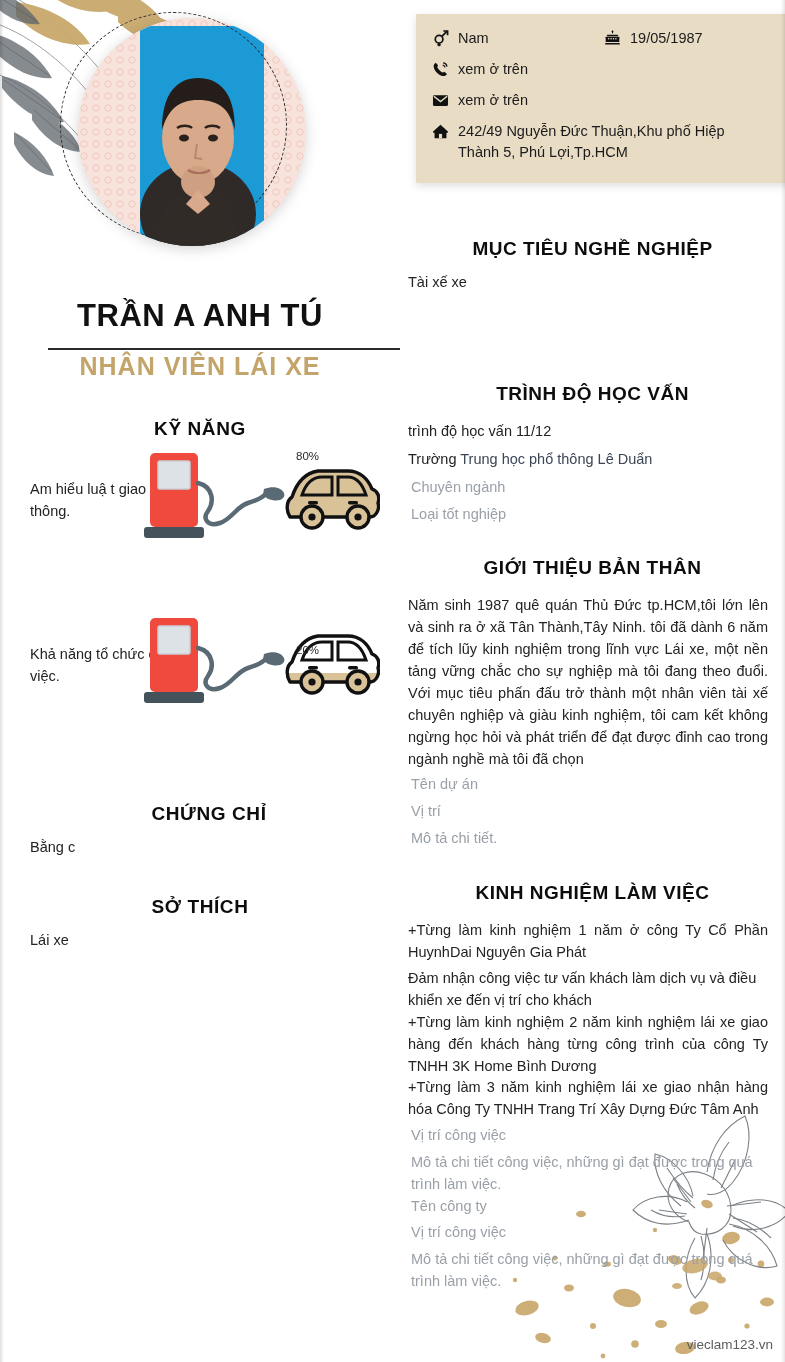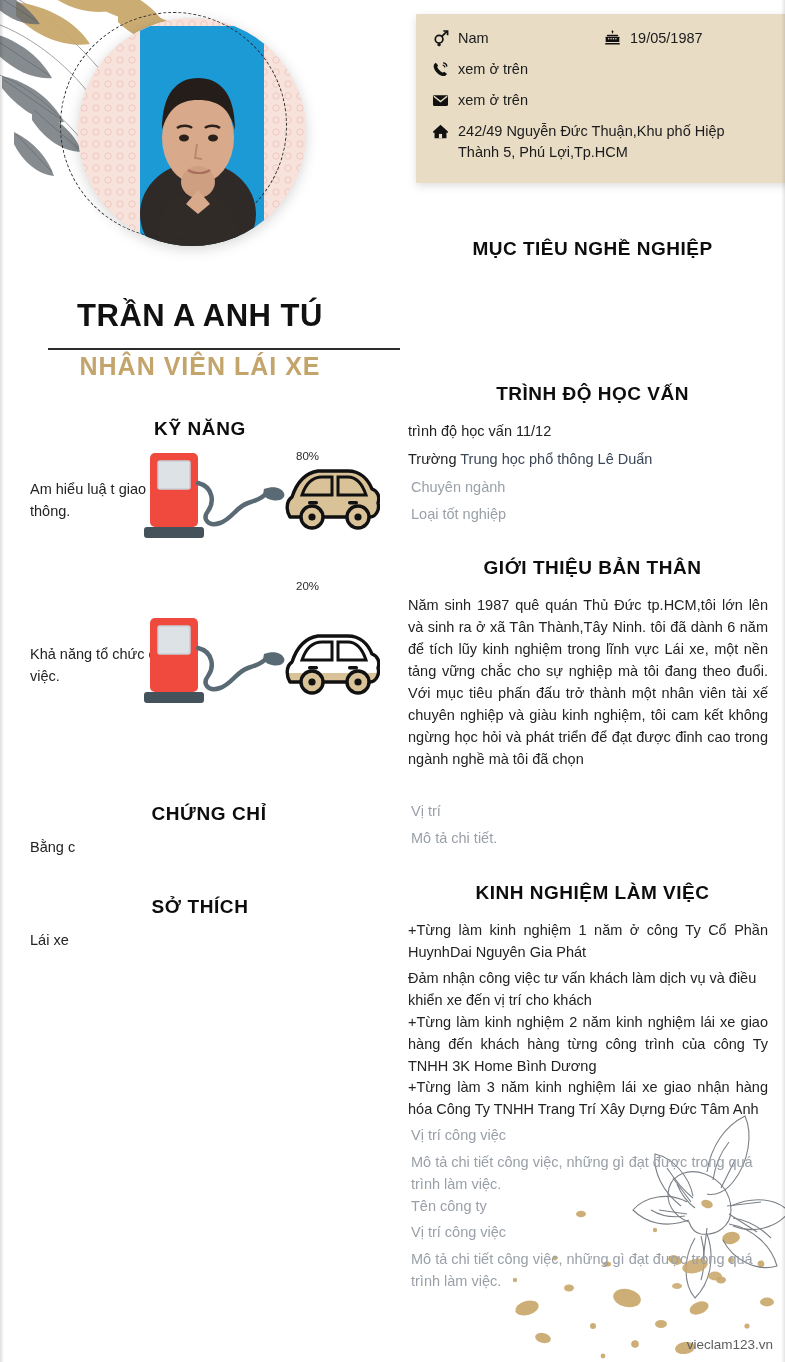--- a/index.html
+++ b/index.html
@@ -186,21 +186,21 @@
         <path d="M162 50 C166 38 172 32 182 32 L192 32 L192 50 Z" fill="none" stroke="#111" stroke-width="3"></path>
         <path d="M198 32 L208 32 C216 32 222 38 226 50 L198 50 Z" fill="none" stroke="#111" stroke-width="3"></path>
         <rect x="168" y="56" width="10" height="3.4" rx="1.6" fill="#111"></rect>
         <rect x="208" y="56" width="10" height="3.4" rx="1.6" fill="#111"></rect>
         <circle cx="172" cy="72" r="11" fill="#d9c298" stroke="#111" stroke-width="3.4"></circle>
         <circle cx="172" cy="72" r="3.6" fill="#111"></circle>
         <circle cx="218" cy="72" r="11" fill="#d9c298" stroke="#111" stroke-width="3.4"></circle>
         <circle cx="218" cy="72" r="3.6" fill="#111"></circle>
       </g>
     </svg>
-    <div style="position:absolute;left:296px;top:580px;font-size:11.5px;color:#2b2b2b;text-align:right;">20%</div>
+    <div style="position:absolute;left:296px;top:644px;font-size:11.5px;color:#2b2b2b;text-align:right;">20%</div>
 
     <div class="l-head" style="top:803px;padding-left:9px;">CHỨNG CHỈ</div>
     <div class="l-text" style="top:836px;width:200px;">Bằng c</div>
 
     <div class="l-head" style="top:896px;">SỞ THÍCH</div>
     <div class="l-text" style="top:929px;width:200px;">Lái xe</div>
   </div>
 
   <div class="rcol">
 
@@ -264,31 +264,33 @@
           <svg width="17" height="17" viewBox="0 0 24 24" fill="#111">
             <path d="M12 2.6 L22.4 12 C23 12.6 22.6 13.6 21.8 13.6 H20.4 V21.4 H3.6 V13.6 H2.2 C1.4 13.6 1 12.6 1.6 12 Z"></path>
             <rect x="9.8" y="15.4" width="4.4" height="6" fill="#e8dcc5"></rect>
           </svg>
         </span>
         <span class="ctext" style="max-width:270px;">242/49 Nguyễn Đức Thuận,Khu phố Hiệp Thành 5, Phú Lợi,Tp.HCM</span>
       </div>
     </div>
 
     <div class="r-head" style="top:238px;">MỤC TIÊU NGHỀ NGHIỆP</div>
+    <div class="r-text" style="top:271px;">Tài xế xe</div>
 
     <div class="r-head" style="top:383px;">TRÌNH ĐỘ HỌC VẤN</div>
     <div class="r-text" style="top:420px;">trình độ học vấn 11/12</div>
     <div class="r-text" style="top:448px;">
       <span>Trường </span><span class="soft">Trung học phổ thông Lê Duẩn</span>
     </div>
     <div class="r-text ph" style="top:476px;left:11px;">Chuyên ngành</div>
     <div class="r-text ph" style="top:503px;left:11px;">Loại tốt nghiệp</div>
 
     <div class="r-head" style="top:557px;">GIỚI THIỆU BẢN THÂN</div>
     <div class="r-text r-just" style="top:594px;left:8px;width:360px;"> Năm sinh 1987 quê quán Thủ Đức tp.HCM,tôi lớn lên và sinh ra ở xã Tân Thành,Tây Ninh. tôi đã dành 6 năm để tích lũy kinh nghiệm trong lĩnh vực Lái xe, một nền tảng vững chắc cho sự nghiệp mà tôi đang theo đuổi. Với mục tiêu phấn đấu trở thành một nhân viên tài xế chuyên nghiệp và giàu kinh nghiệm, tôi cam kết không ngừng học hỏi và phát triển để đạt được đỉnh cao trong ngành nghề mà tôi đã chọn</div>
+    <div class="r-text ph" style="top:773px;left:11px;">Tên dự án</div>
     <div class="r-text ph" style="top:800px;left:11px;">Vị trí</div>
     <div class="r-text ph" style="top:827px;left:11px;">Mô tả chi tiết.</div>
 
     <div class="r-head" style="top:882px;">KINH NGHIỆM LÀM VIỆC</div>
     <div class="r-text r-just" style="top:919px;">+Từng làm kinh nghiệm 1 năm ở công Ty Cổ Phần HuynhDai Nguyên Gia Phát</div>
     <div class="r-text" style="top:967px;width:360px;">Đảm nhận công việc tư vấn khách làm dịch vụ và điều khiển xe đến vị trí cho khách</div>
     <div class="r-text r-just" style="top:1011px;">+Từng làm kinh nghiệm 2 năm kinh nghiệm lái xe giao hàng đến khách hàng từng công trình của công Ty TNHH 3K Home Bình Dương</div>
     <div class="r-text r-just" style="top:1076px;">+Từng làm 3 năm kinh nghiệm lái xe giao nhận hàng hóa Công Ty TNHH Trang Trí Xây Dựng Đức Tâm Anh</div>
 
     <div class="r-text ph" style="top:1124px;left:11px;">Vị trí công việc</div>

